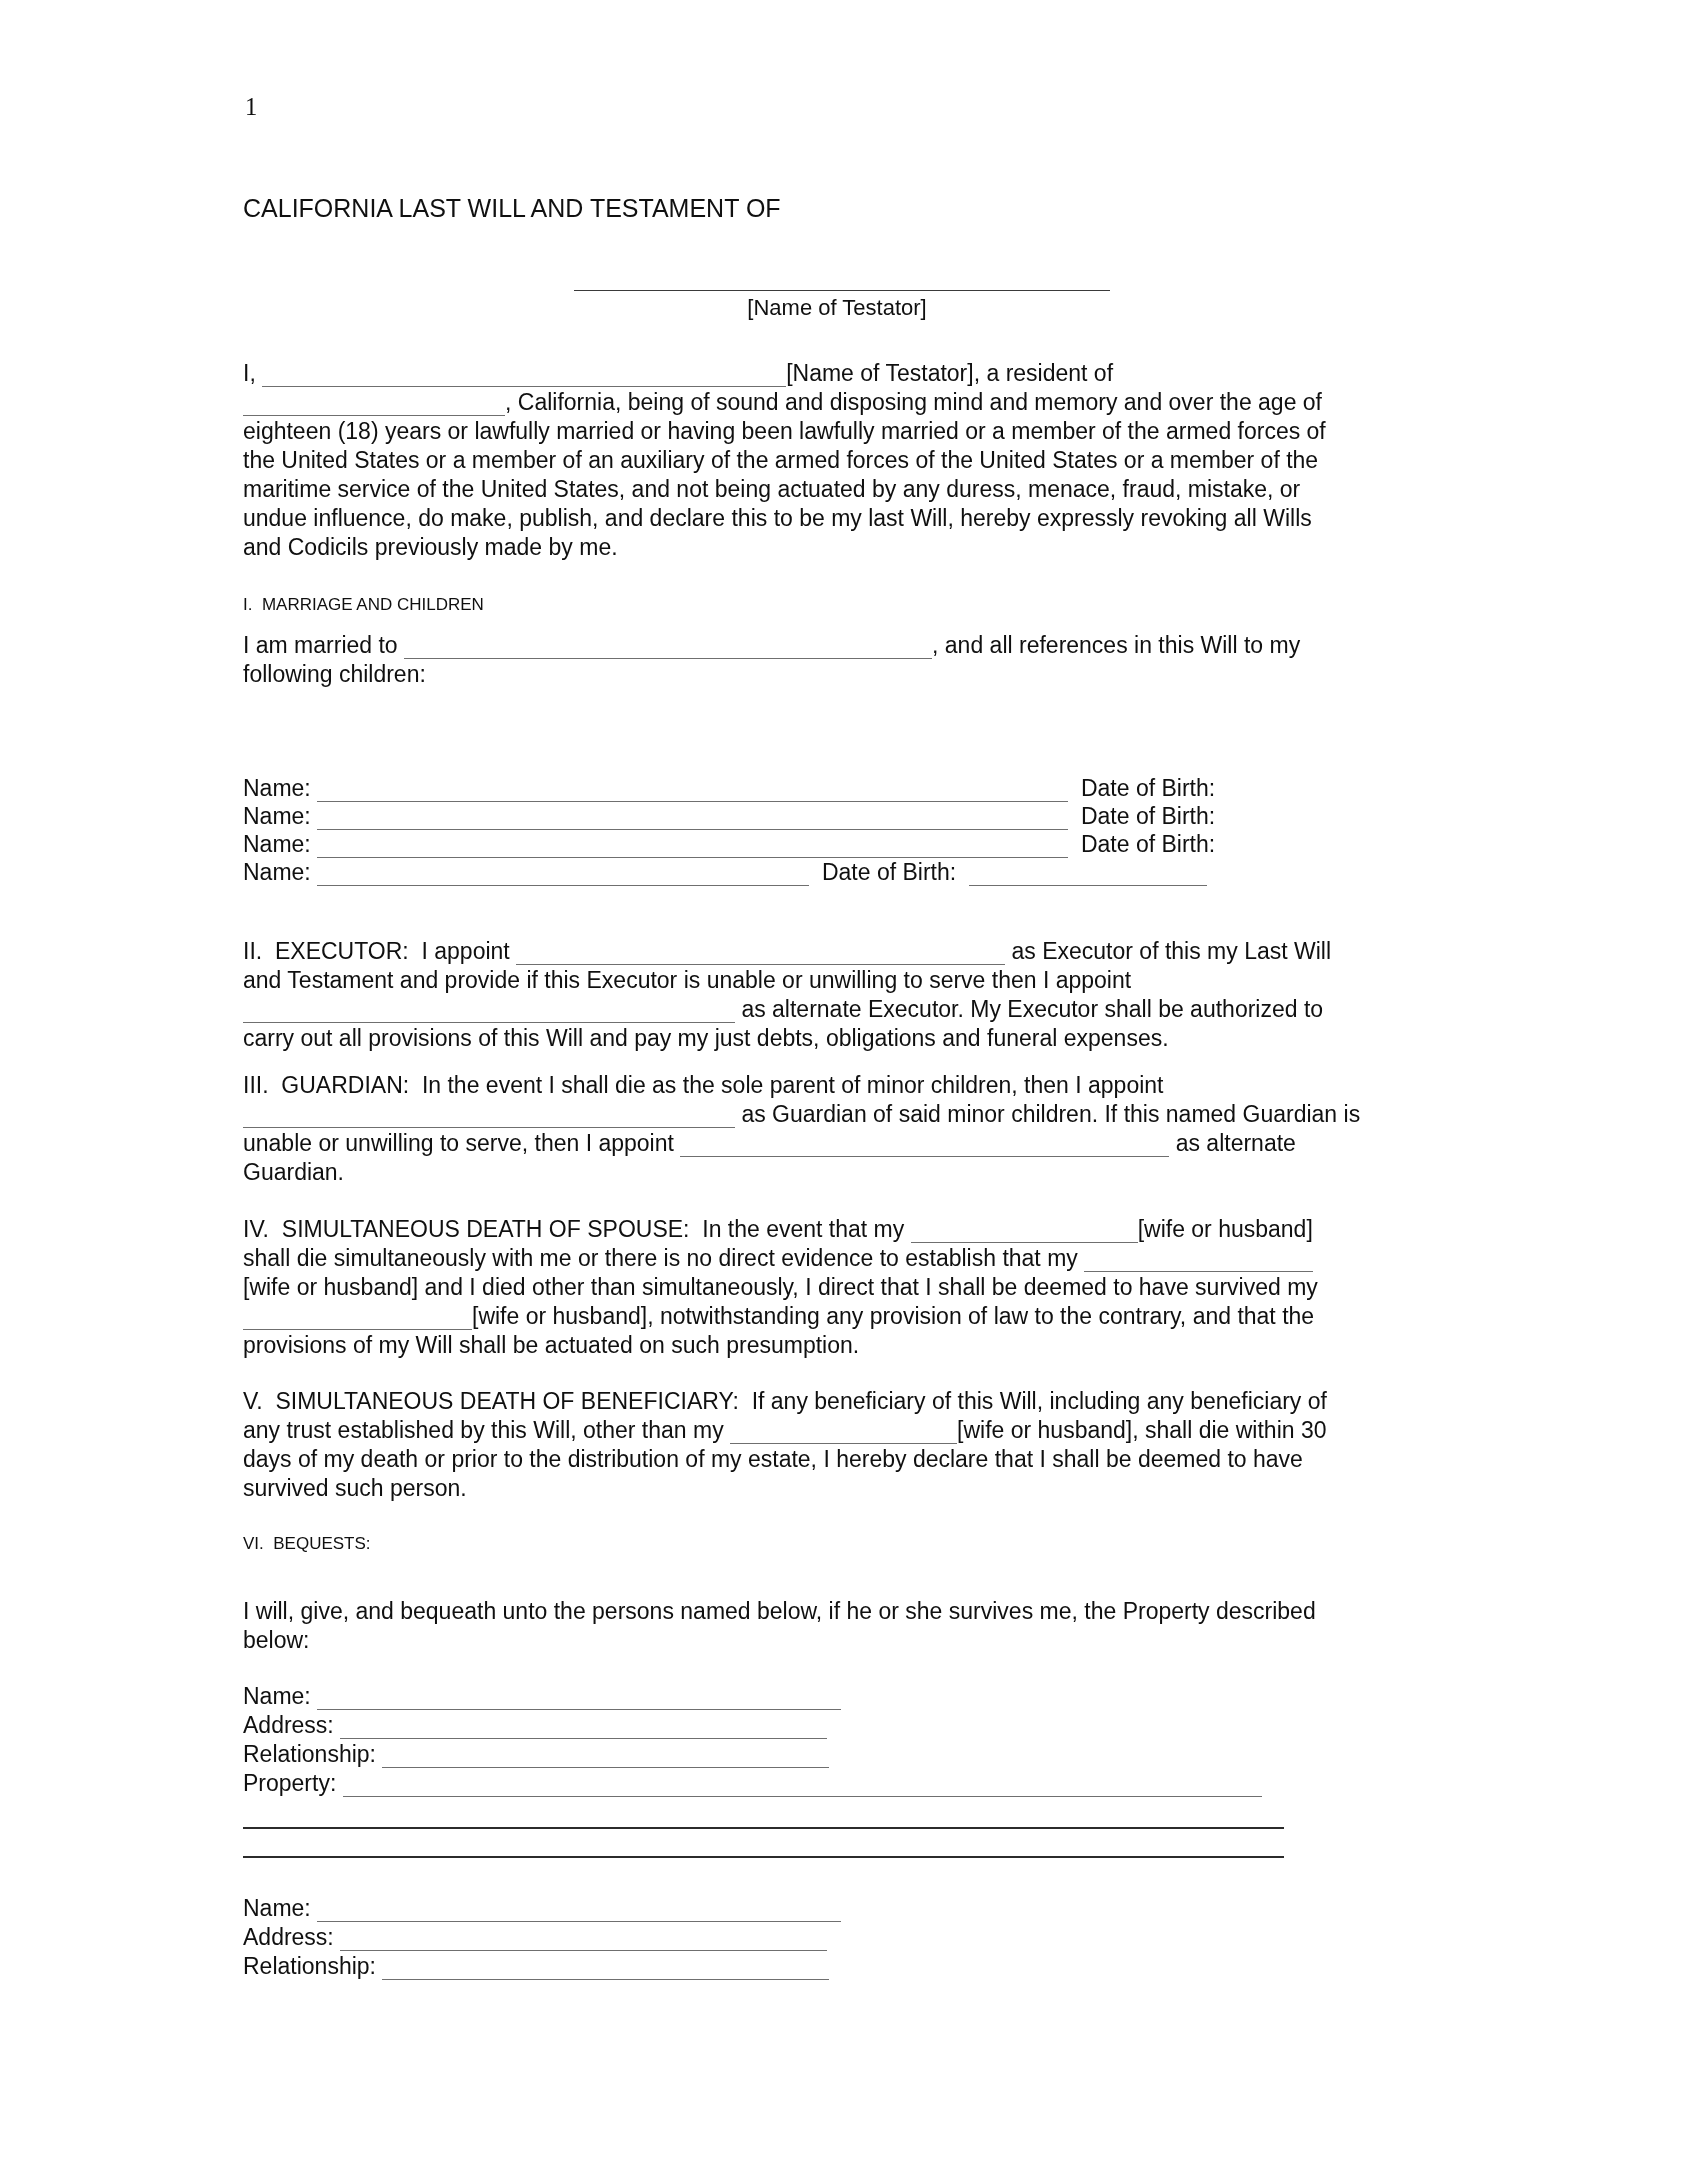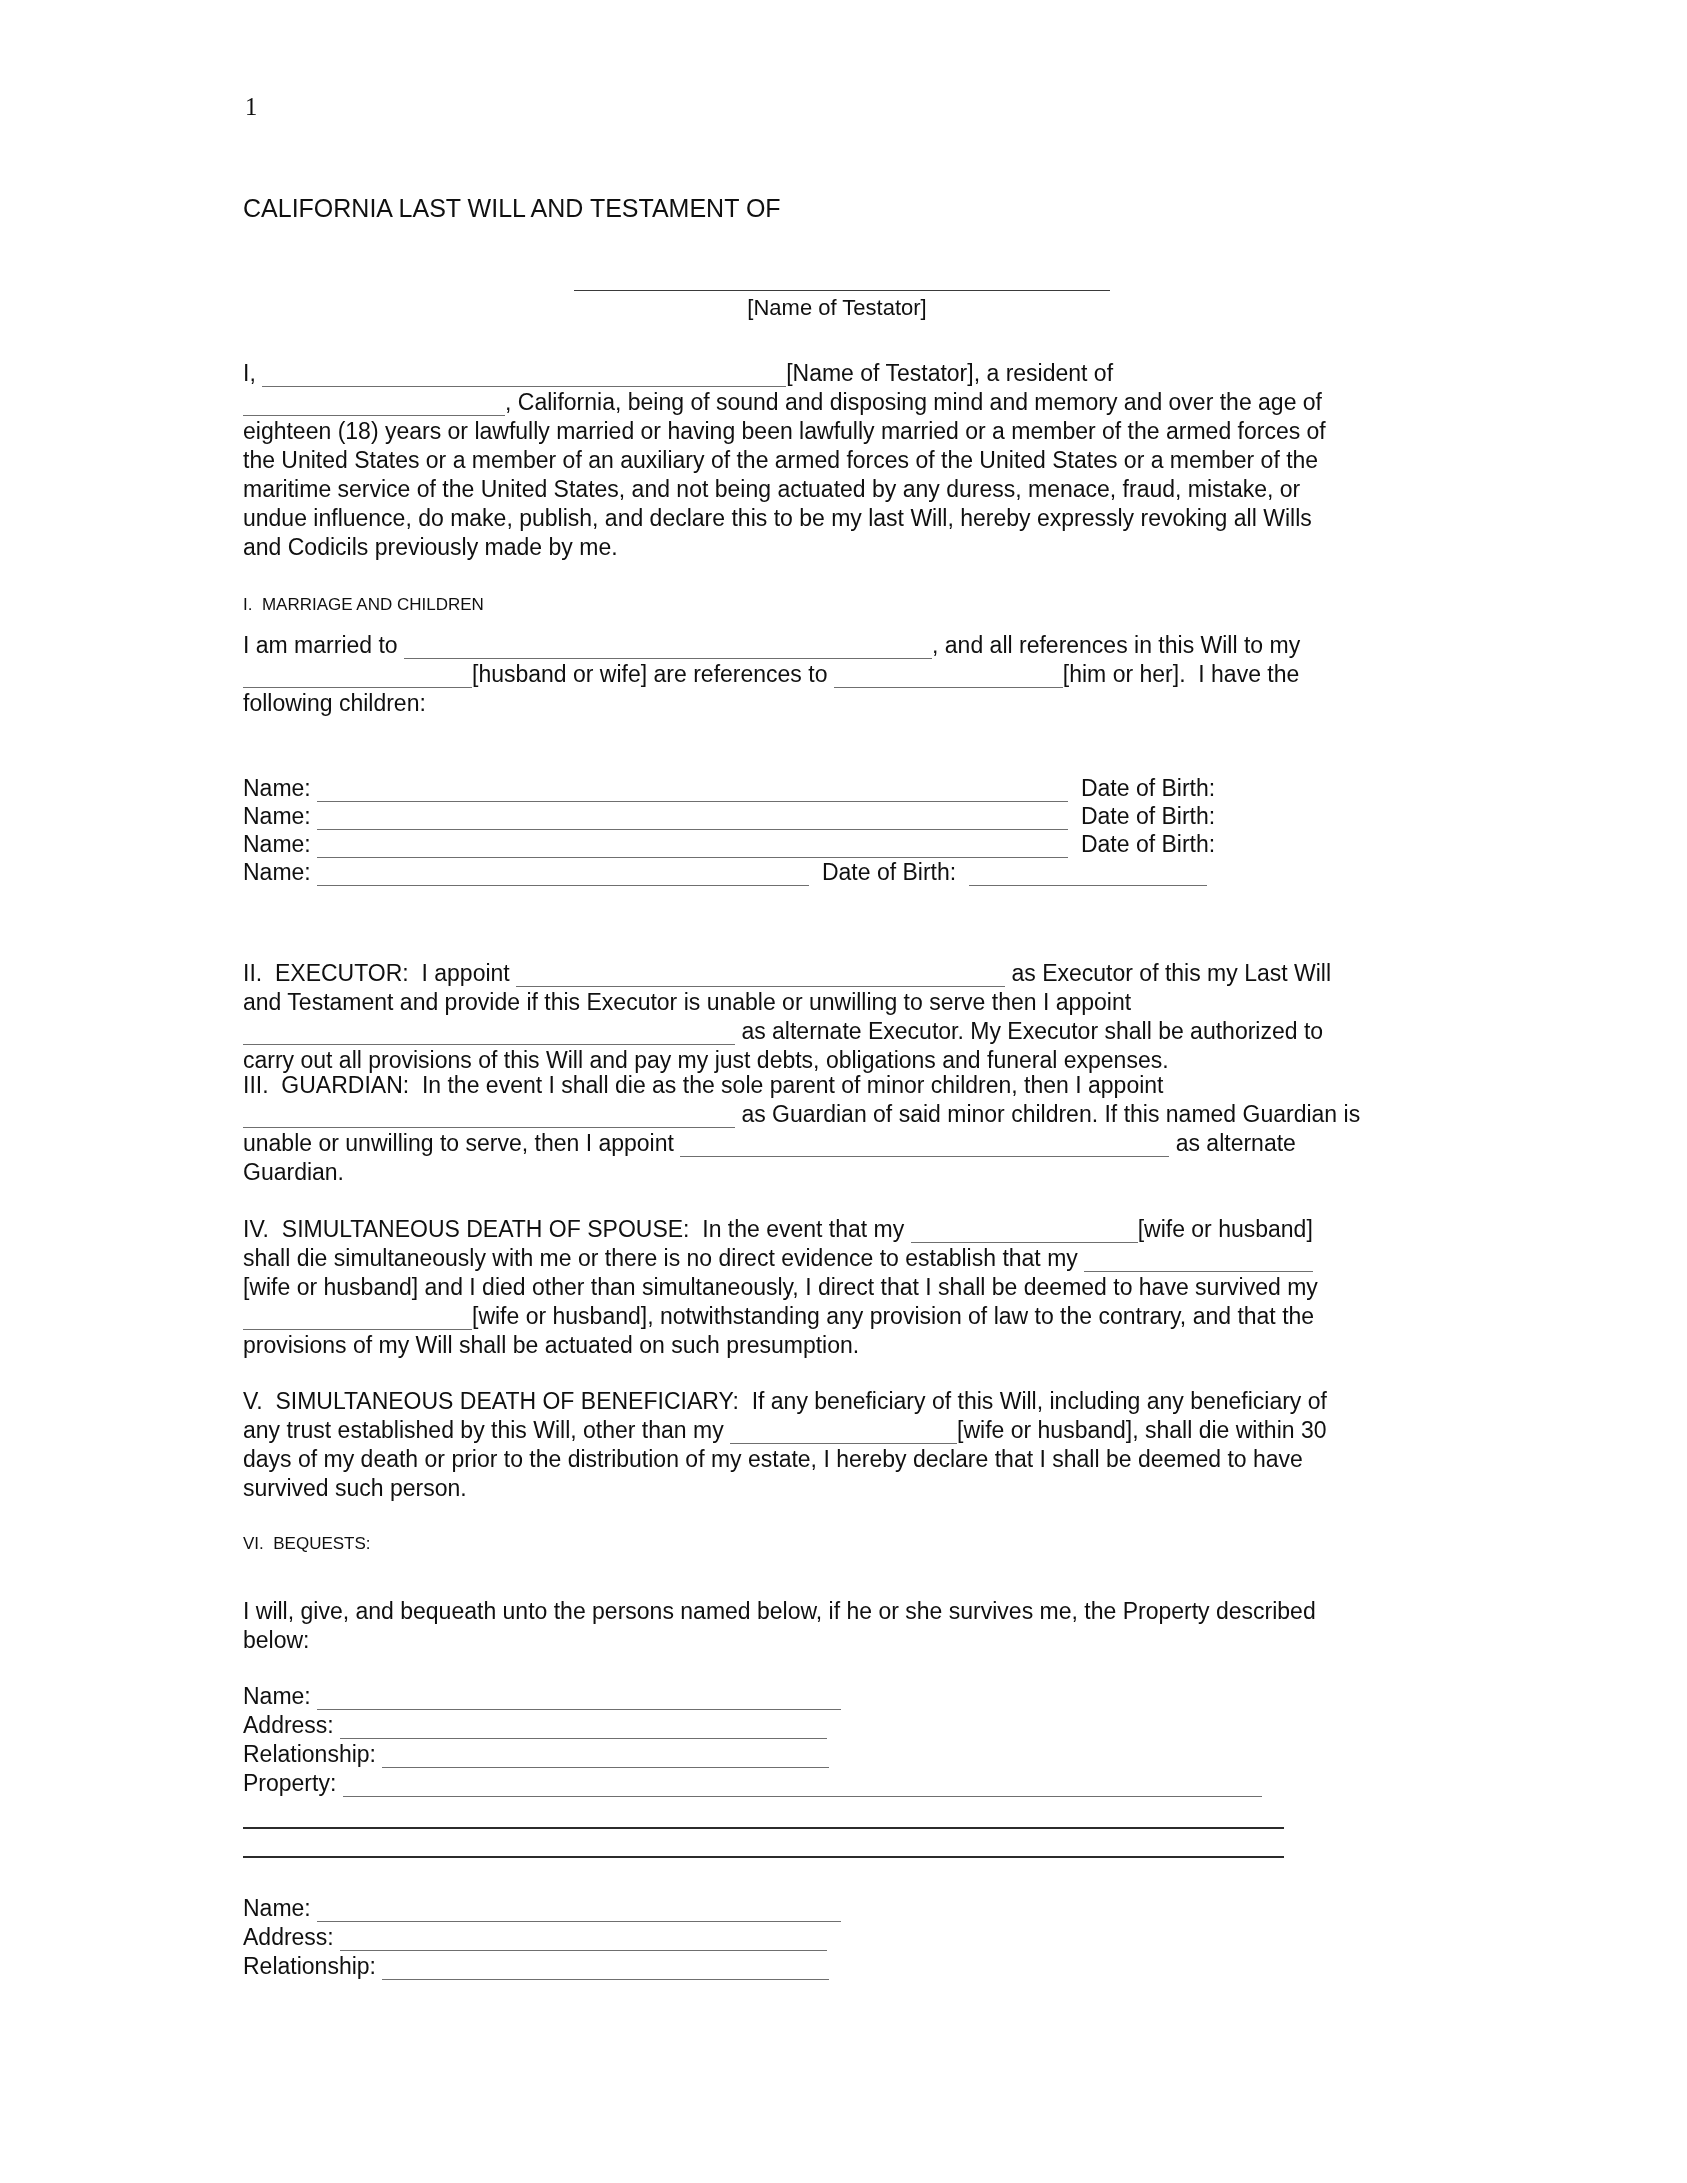--- a/index.html
+++ b/index.html
@@ -65,32 +65,31 @@
         <div class="line">the United States or a member of an auxiliary of the armed forces of the United States or a member of the</div>
         <div class="line">maritime service of the United States, and not being actuated by any duress, menace, fraud, mistake, or</div>
         <div class="line">undue influence, do make, publish, and declare this to be my last Will, hereby expressly revoking all Wills</div>
         <div class="line">and Codicils previously made by me.</div>
       </div>
 
     <div class="block h" style="top:590px">I.  MARRIAGE AND CHILDREN</div>
 
     <div class="block" style="top:631px">
         <div class="line">I am married to <span class="blank" style="width: 528px;"></span>, and all references in this Will to my</div>
-        <div class="line"><span class="blank" style="width: 229px;"></span>[husband or wife] are references to <span class="blank" style="width: 229px;"></span>[him or her].  I have the</div>
         <div class="line">following children:</div>
       </div>
 
     <div class="block children" style="top:774px">
         <div class="line">Name: <span class="blank" style="width: 751px;"></span>  Date of Birth:</div>
         <div class="line">Name: <span class="blank" style="width: 751px;"></span>  Date of Birth:</div>
         <div class="line">Name: <span class="blank" style="width: 751px;"></span>  Date of Birth:</div>
         <div class="line">Name: <span class="blank" style="width: 492px;"></span>  Date of Birth:  <span class="blank" style="width: 238px;"></span></div>
       </div>
 
-    <div class="block" style="top:959px">
+    <div class="block" style="top:937px">
         <div class="line">II.  EXECUTOR:  I appoint <span class="blank" style="width: 489px;"></span> as Executor of this my Last Will</div>
         <div class="line">and Testament and provide if this Executor is unable or unwilling to serve then I appoint</div>
         <div class="line"><span class="blank" style="width: 492px;"></span> as alternate Executor. My Executor shall be authorized to</div>
         <div class="line">carry out all provisions of this Will and pay my just debts, obligations and funeral expenses.</div>
       </div>
 
     <div class="block" style="top:1071px">
         <div class="line">III.  GUARDIAN:  In the event I shall die as the sole parent of minor children, then I appoint</div>
         <div class="line"><span class="blank" style="width: 492px;"></span> as Guardian of said minor children. If this named Guardian is</div>
         <div class="line">unable or unwilling to serve, then I appoint <span class="blank" style="width: 489px;"></span> as alternate</div>

